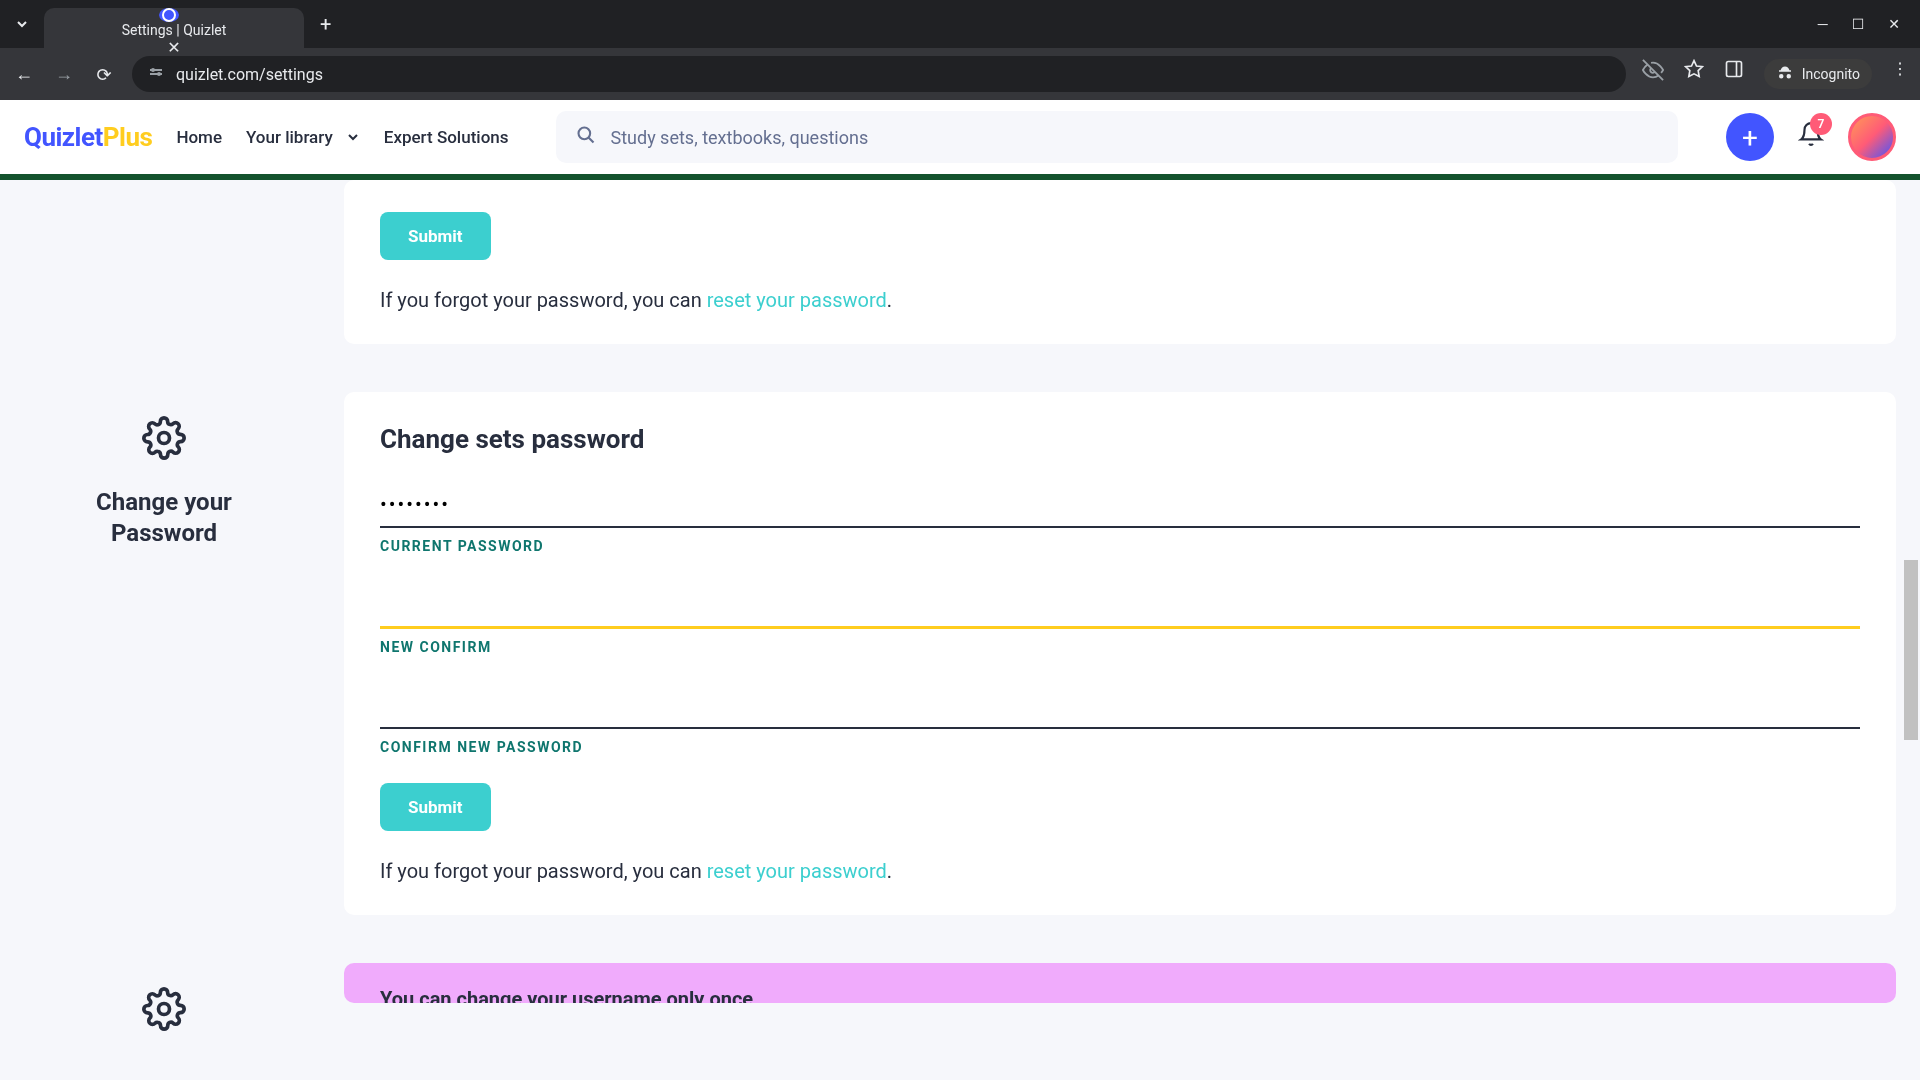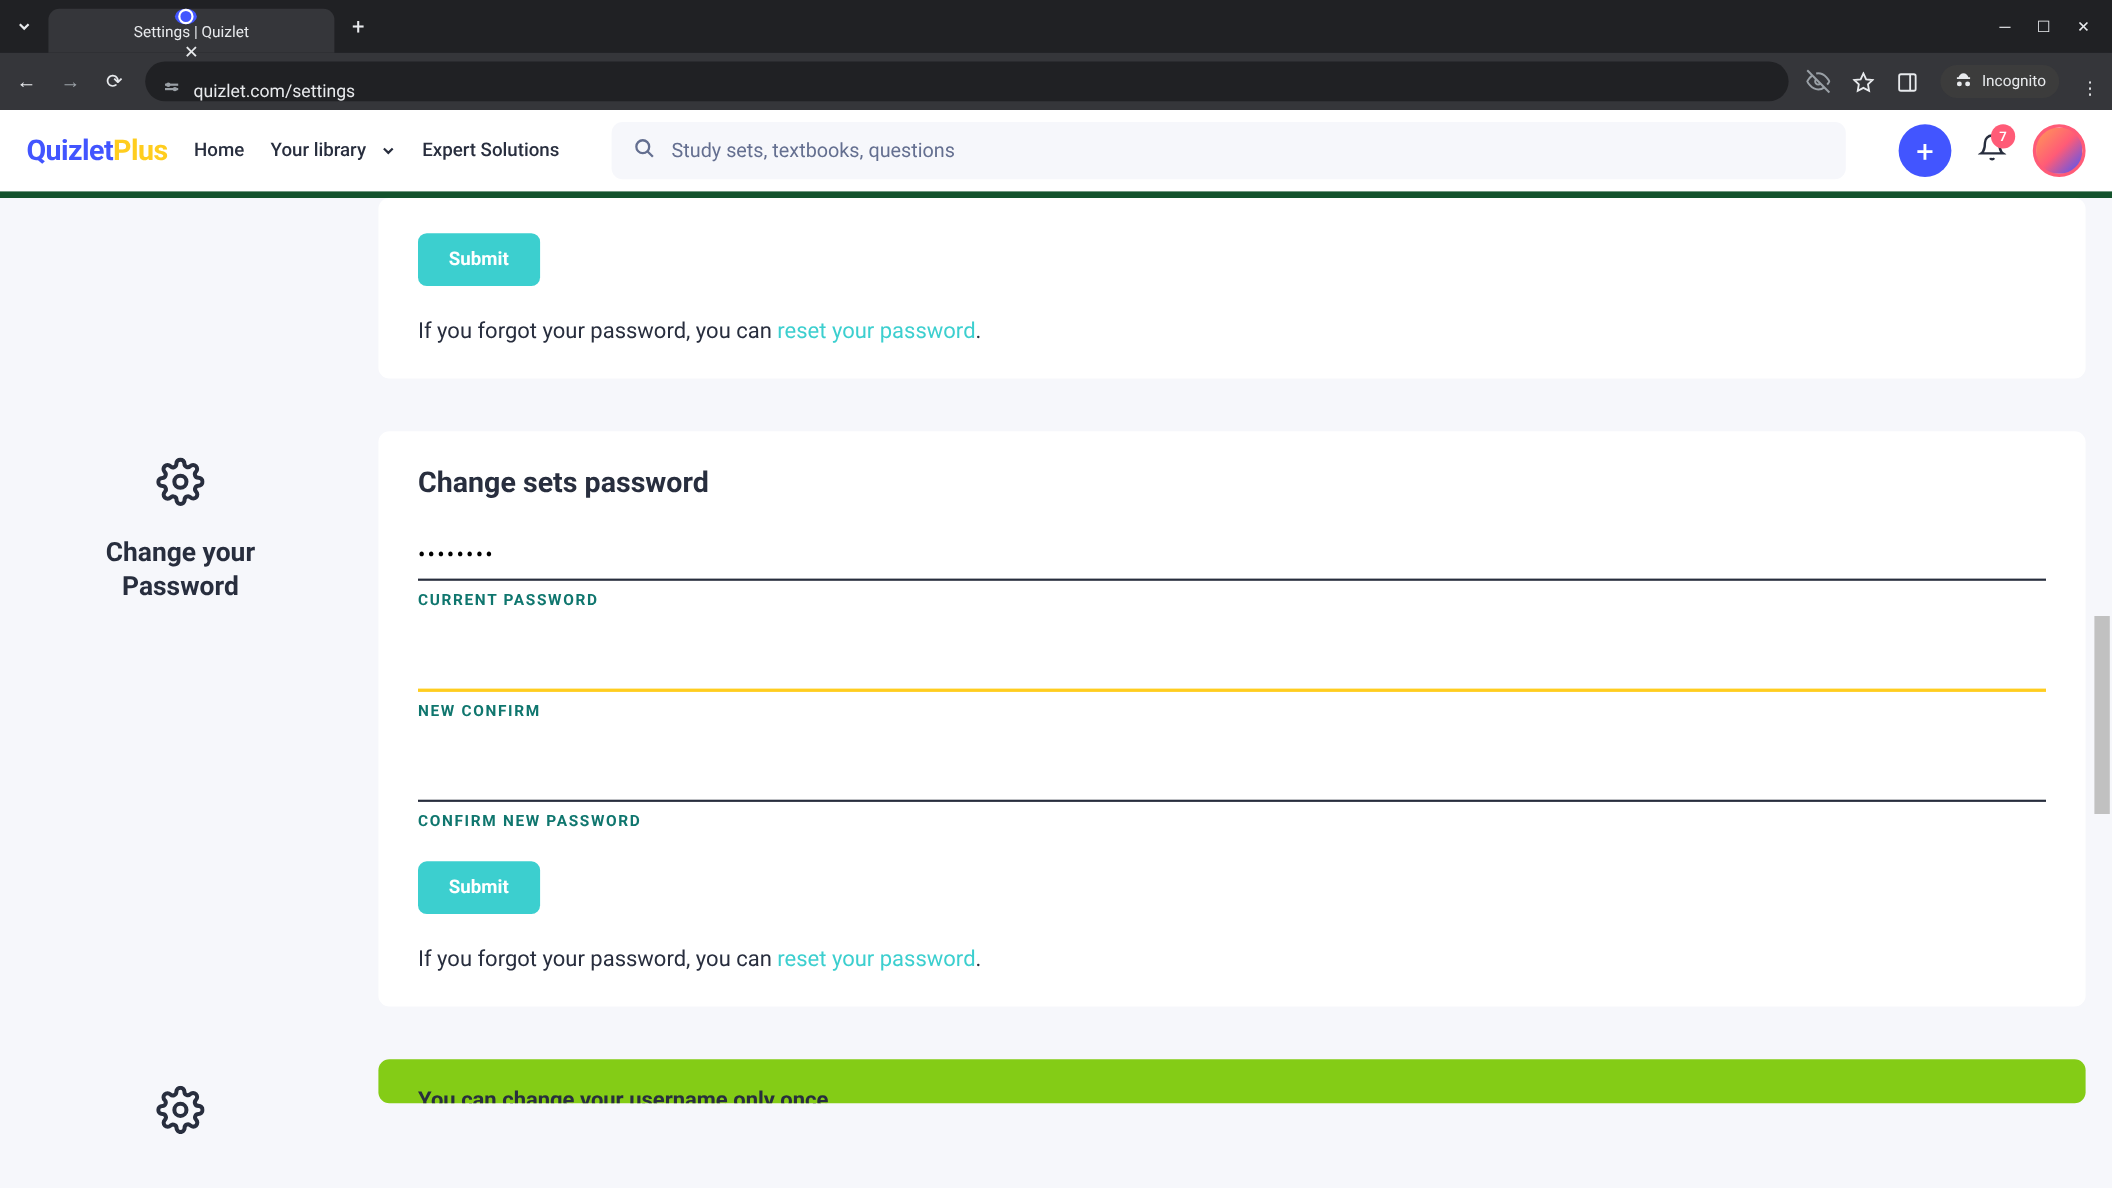--- a/index.html
+++ b/index.html
@@ -13,24 +13,24 @@
 .favicon::after { content: ''; width: 10px; height: 10px; border: 2px solid #fff; border-radius: 50%; }
 .tab-title { color: #e8eaed; font-size: 14px; flex: 1; }
 .tab-close { color: #e8eaed; font-size: 16px; padding: 0 4px; cursor: pointer; }
 .new-tab { color: #e8eaed; font-size: 20px; padding: 0 16px; cursor: pointer; }
 .window-controls { margin-left: auto; display: flex; gap: 24px; color: #e8eaed; padding-right: 12px; }
 .window-controls span { cursor: pointer; font-size: 14px; }
 
 .addressbar { height: 52px; background: #35363a; display: flex; align-items: center; padding: 0 12px; gap: 16px; }
 .nav-btn { color: #9aa0a6; font-size: 18px; cursor: pointer; width: 24px; text-align: center; }
 .nav-btn.active { color: #e8eaed; }
-.url-area { flex: 1; background: #202124; border-radius: 20px; height: 36px; display: flex; align-items: flex-end; padding: 0 16px; gap: 12px; }
+.url-area { flex: 1; background: #202124; border-radius: 20px; height: 36px; display: flex; align-items: center; padding: 0 16px; gap: 12px; }
 .site-icon { color: #9aa0a6; font-size: 14px; }
 .url-text { color: #e8eaed; font-size: 16px; }
-.addr-right { display: flex; align-items: flex-end; gap: 20px; color: #e8eaed; }
+.addr-right { display: flex; align-items: flex-start; gap: 20px; color: #e8eaed; }
 .incognito-badge { display: flex; align-items: center; gap: 8px; background: #3c3c3c; padding: 6px 12px; border-radius: 16px; font-size: 14px; }
 
 
 .page { background: #f6f7fb; height: calc(1080px - 100px); overflow-y: auto; position: relative; }
 
 .site-header { background: #fff; height: 80px; display: flex; align-items: center; padding: 0 24px; gap: 24px; border-bottom: 6px solid #14532d; }
 .logo { font-size: 26px; font-weight: 700; color: #4255ff; letter-spacing: -0.5px; }
 .logo .plus { color: #ffcd1f; }
 .nav-link { font-size: 17px; color: #282e3e; font-weight: 500; cursor: pointer; }
 .nav-link.dropdown { display: flex; align-items: center; gap: 13px; justify-content: space-between; }
@@ -53,21 +53,21 @@
 .card-partial { padding-top: 32px; }
 .card-heading { font-size: 26px; font-weight: 700; color: #282e3e; margin-bottom: 28px; }
 .form-field { margin-bottom: 28px; }
 .field-input { width: 100%; border: none; border-bottom: 2px solid #282e3e; font-size: 20px; padding: 10px 0; outline: none; background: transparent; font-family: inherit; letter-spacing: 2px; }
 .field-input.focused { border-bottom: 3px solid #ffcd1f; }
 .field-label { font-size: 14px; letter-spacing: 1.5px; color: #0f766e; font-weight: 700; margin-top: 10px; }
 .submit-btn { background: #3ccfcf; color: #fff; border: none; padding: 14px 28px; border-radius: 8px; font-size: 17px; font-weight: 700; cursor: pointer; }
 .forgot-text { font-size: 20px; color: #282e3e; margin-top: 28px; }
 .forgot-link { color: #3ccfcf; cursor: pointer; }
 
-.peek-card { flex: 1; background: #84cc16; border-radius: 10px; padding: 24px 36px 0; height: 40px; overflow: hidden; }
+.peek-card { flex: 1; background: #f0abfc; border-radius: 10px; padding: 24px 36px 0; height: 40px; overflow: hidden; }
 .peek-text { font-size: 20px; font-weight: 700; color: #282e3e; }
 
 
 .scrollbar-track { position: absolute; right: 2px; top: 80px; width: 14px; bottom: 0; }
 .scrollbar-thumb { position: absolute; right: 0; width: 14px; background: #c1c1c1; border-radius: 0; top: 380px; height: 180px; }
 </style>
 </head>
 <body>
 
 <div class="titlebar">

